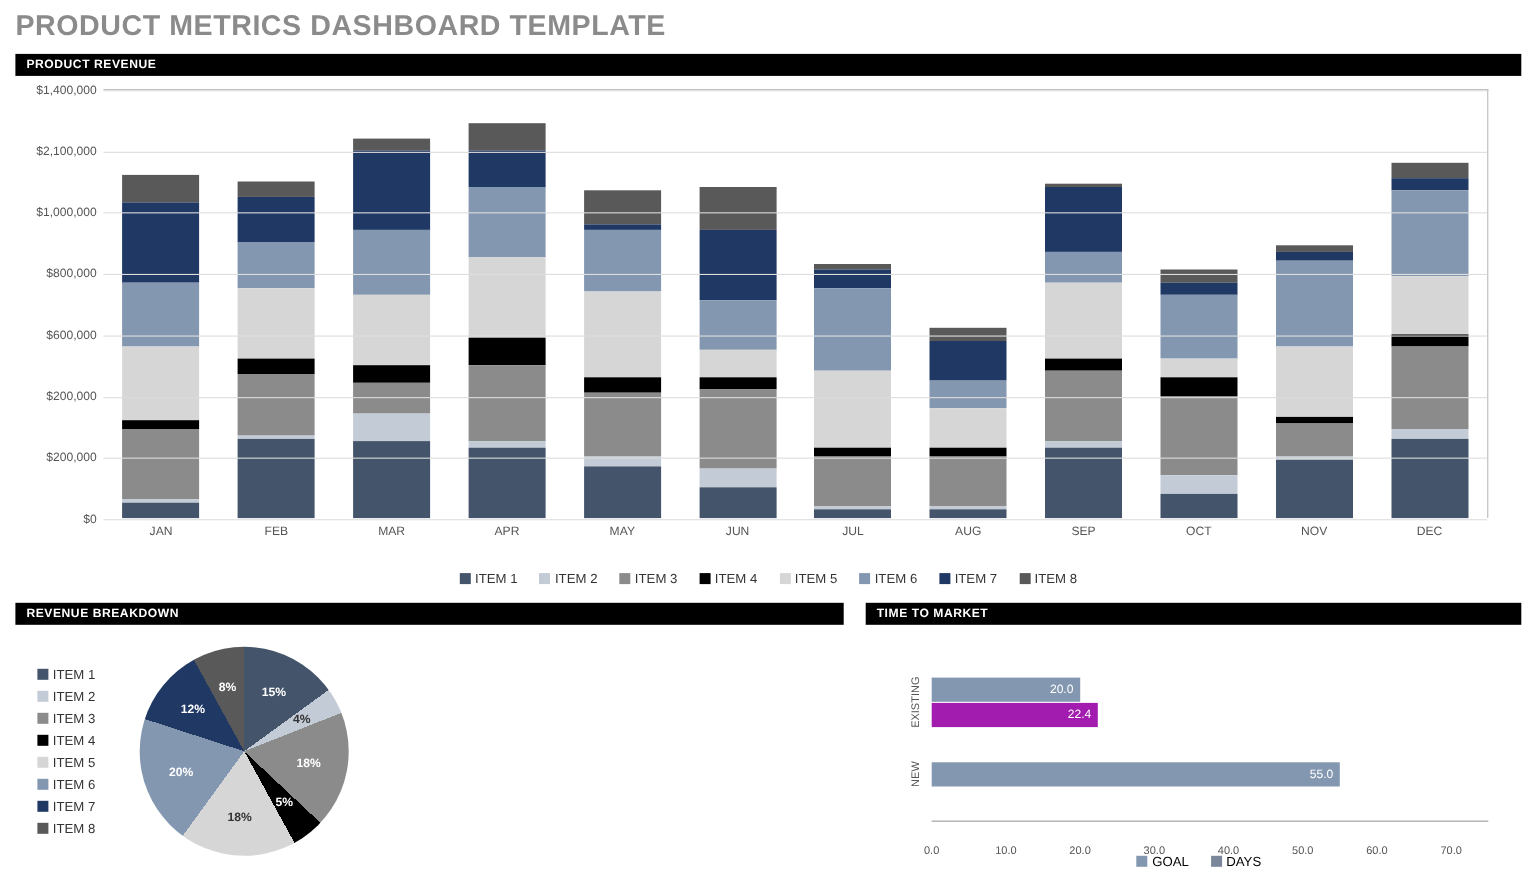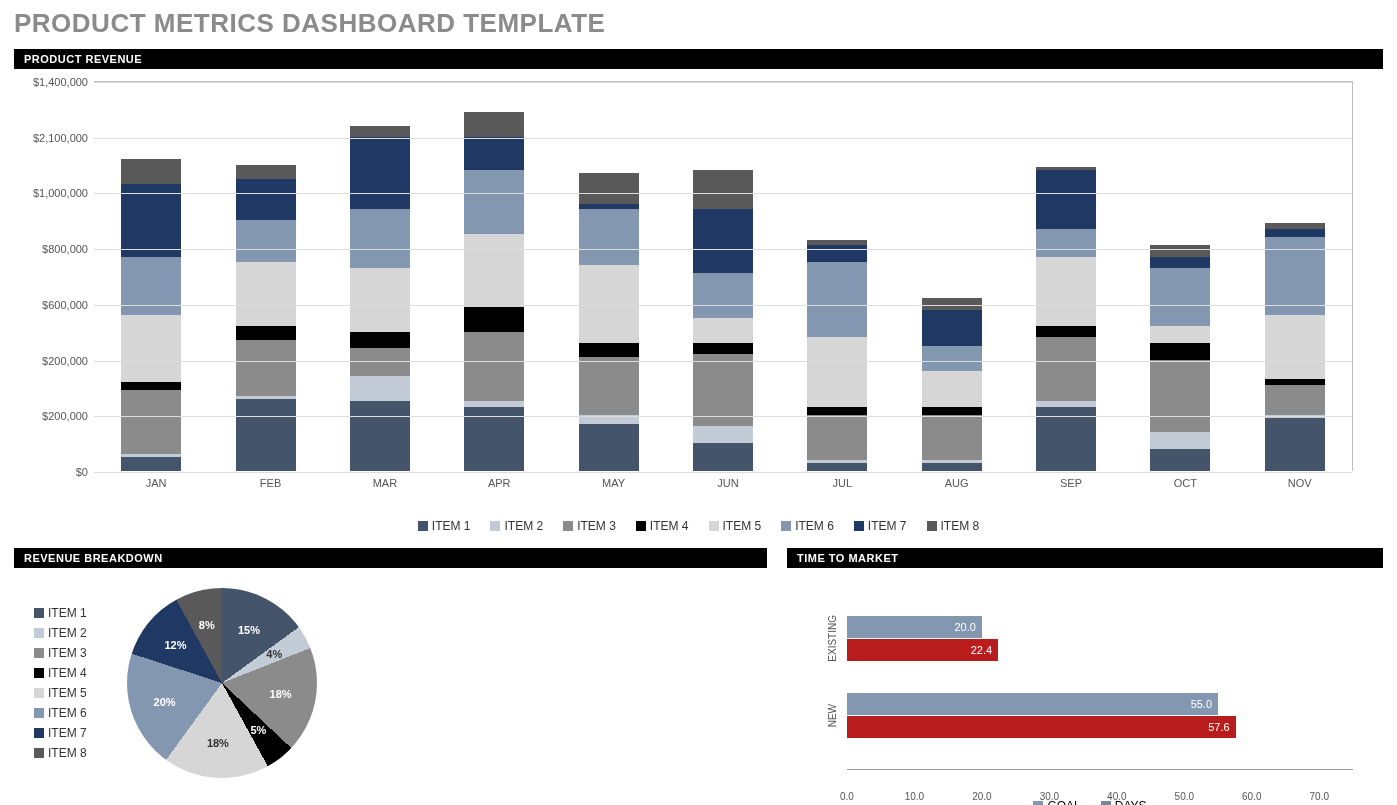--- a/index.html
+++ b/index.html
@@ -5,21 +5,21 @@
   * { box-sizing: border-box; margin: 0; padding: 0; }
   body { font-family: Arial, Helvetica, sans-serif; background: #fff; width: 1397px; padding: 8px 14px; }
   .page-title { font-size: 26px; font-weight: 700; color: #8b8b8b; letter-spacing: 0.5px; margin-bottom: 10px; font-family: "Arial Black", Arial, sans-serif; }
   .section-hdr { background: #000; color: #fff; font-size: 11px; font-weight: 700; padding: 4px 10px; letter-spacing: 0.5px; font-family: "Arial Black", Arial, sans-serif; }
   
   .stacked-wrap { position: relative; height: 420px; padding: 10px 20px 0 80px; }
   .plot { position: absolute; left: 80px; right: 30px; top: 12px; height: 390px; border-top: 1px solid #bbb; border-right: 1px solid #bbb; }
   .grid-line { position: absolute; left: 0; right: 0; border-top: 1px solid #ddd; }
   .tick-y { position: absolute; right: 100%; padding-right: 6px; font-size: 11px; color: #555; transform: translateY(-50%); white-space: nowrap; }
   .bars { position: absolute; left: 0; right: 0; bottom: 0; top: 0; display: flex; justify-content: space-around; align-items: flex-end; }
-  .bar-group { width: 60px; display: flex; flex-direction: column-reverse; }
+  .bar-group { width: 70px; display: flex; flex-direction: column-reverse; }
   .seg { width: 100%; }
   .tick-x { position: absolute; top: 100%; font-size: 11px; color: #555; text-align: center; width: 70px; padding-top: 6px; }
   .legend-row { text-align: center; font-size: 12px; color: #333; padding: 30px 0 10px; }
   .legend-item { display: inline-flex; align-items: center; margin: 0 10px; }
   .sw { width: 10px; height: 10px; margin-right: 4px; display: inline-block; }
   
   .lower { display: flex; gap: 0; margin-top: 4px; justify-content: space-between; }
   .panel-left { width: 55%; }
   .panel-right { width: 45%; padding-left: 20px; }
   .pie-area { display: flex; align-items: center; gap: 40px; padding: 20px 0 0 20px; }
@@ -28,21 +28,21 @@
   .pie-wrap { position: relative; width: 190px; height: 190px; }
   .pie { width: 190px; height: 190px; border-radius: 50%; }
   .pie-label { position: absolute; color: #fff; font-size: 11px; font-weight: 700; transform: translate(-50%,-50%); }
   
   .ttm { padding: 20px 30px 0 40px; margin-top: 27px; }
   .ttm-cat { display: flex; align-items: center; margin-bottom: 30px; }
   .ttm-cat-label { writing-mode: vertical-rl; transform: rotate(180deg); font-size: 10px; color:#555; width: 14px; text-align: center; margin-right: 6px; }
   .ttm-bars { flex: 1; }
   .hbar { height: 22px; margin: 1px 0; color:#fff; font-size:11px; display:flex; align-items:center; justify-content:flex-end; padding-right:6px; }
   .hb-goal { background:#8497b0; }
-  .hb-days { background:#b91c1c; }
+  .hb-days { background:#a21caf; }
   .ttm-axis { position: relative; border-top:1px solid #999; height: 18px; margin-left: 20px; }
   .ttm-tick { position:absolute; font-size:10px; color:#555; transform:translateX(-50%); top:21px; }
   .ttm-legend { text-align:center; font-size:12px; padding-top:12px; }
 </style>
 </head>
 <body>
 
 <div class="page-title">PRODUCT METRICS DASHBOARD TEMPLATE</div>
 
 <div class="section-hdr">PRODUCT REVENUE</div>
@@ -162,20 +162,31 @@
         <div class="bar-group" style="position: relative;">
           <div class="seg" style="background: rgb(68, 84, 106); height: 52.9286px;"></div>
           <div class="seg" style="background: rgb(195, 204, 214); height: 2.78571px;"></div>
           <div class="seg" style="background: rgb(139, 139, 139); height: 30.6429px;"></div>
           <div class="seg" style="background: rgb(0, 0, 0); height: 5.57143px;"></div>
           <div class="seg" style="background: rgb(214, 214, 214); height: 64.0714px;"></div>
           <div class="seg" style="background: rgb(132, 151, 176); height: 78px;"></div>
           <div class="seg" style="background: rgb(32, 56, 100); height: 8.35714px;"></div>
           <div class="seg" style="background: rgb(89, 89, 89); height: 5.57143px;"></div>
           <div class="tick-x">NOV</div>
+        </div>
+        <div class="bar-group" style="position: relative;">
+          <div class="seg" style="background: rgb(68, 84, 106); height: 72.4286px;"></div>
+          <div class="seg" style="background: rgb(195, 204, 214); height: 8.35714px;"></div>
+          <div class="seg" style="background: rgb(139, 139, 139); height: 75.2143px;"></div>
+          <div class="seg" style="background: rgb(0, 0, 0); height: 11.1429px;"></div>
+          <div class="seg" style="background: rgb(214, 214, 214); height: 52.9286px;"></div>
+          <div class="seg" style="background: rgb(132, 151, 176); height: 78px;"></div>
+          <div class="seg" style="background: rgb(32, 56, 100); height: 11.1429px;"></div>
+          <div class="seg" style="background: rgb(89, 89, 89); height: 13.9286px;"></div>
+          <div class="tick-x">DEC</div>
         </div>
       </div>
   <div class="grid-line" style="top: 390px;"></div>
       <div class="tick-y" style="top: 390px;">$0</div>
       <div class="grid-line" style="top: 334.286px;"></div>
       <div class="tick-y" style="top: 334.286px;">$200,000</div>
       <div class="grid-line" style="top: 278.571px;"></div>
       <div class="tick-y" style="top: 278.571px;">$200,000</div>
       <div class="grid-line" style="top: 222.857px;"></div>
       <div class="tick-y" style="top: 222.857px;">$600,000</div>
@@ -228,21 +239,20 @@
             <div class="ttm-cat-label">EXISTING</div>
             <div class="ttm-bars">
               <div class="hbar hb-goal" style="width: 26.6667%;">20.0</div>
               <div class="hbar hb-days" style="width: 29.8667%;">22.4</div>
             </div>
           </div>
           <div class="ttm-cat">
             <div class="ttm-cat-label">NEW</div>
             <div class="ttm-bars">
               <div class="hbar hb-goal" style="width: 73.3333%;">55.0</div>
-              <div class="hbar hb-days" style="width: 76.8%;">57.6</div>
             </div>
           </div>
         </div>
       <div class="ttm-axis" id="ttm-axis">
           <div class="ttm-tick" style="left: 0%;">0.0</div>
           <div class="ttm-tick" style="left: 13.3333%;">10.0</div>
           <div class="ttm-tick" style="left: 26.6667%;">20.0</div>
           <div class="ttm-tick" style="left: 40%;">30.0</div>
           <div class="ttm-tick" style="left: 53.3333%;">40.0</div>
           <div class="ttm-tick" style="left: 66.6667%;">50.0</div>

